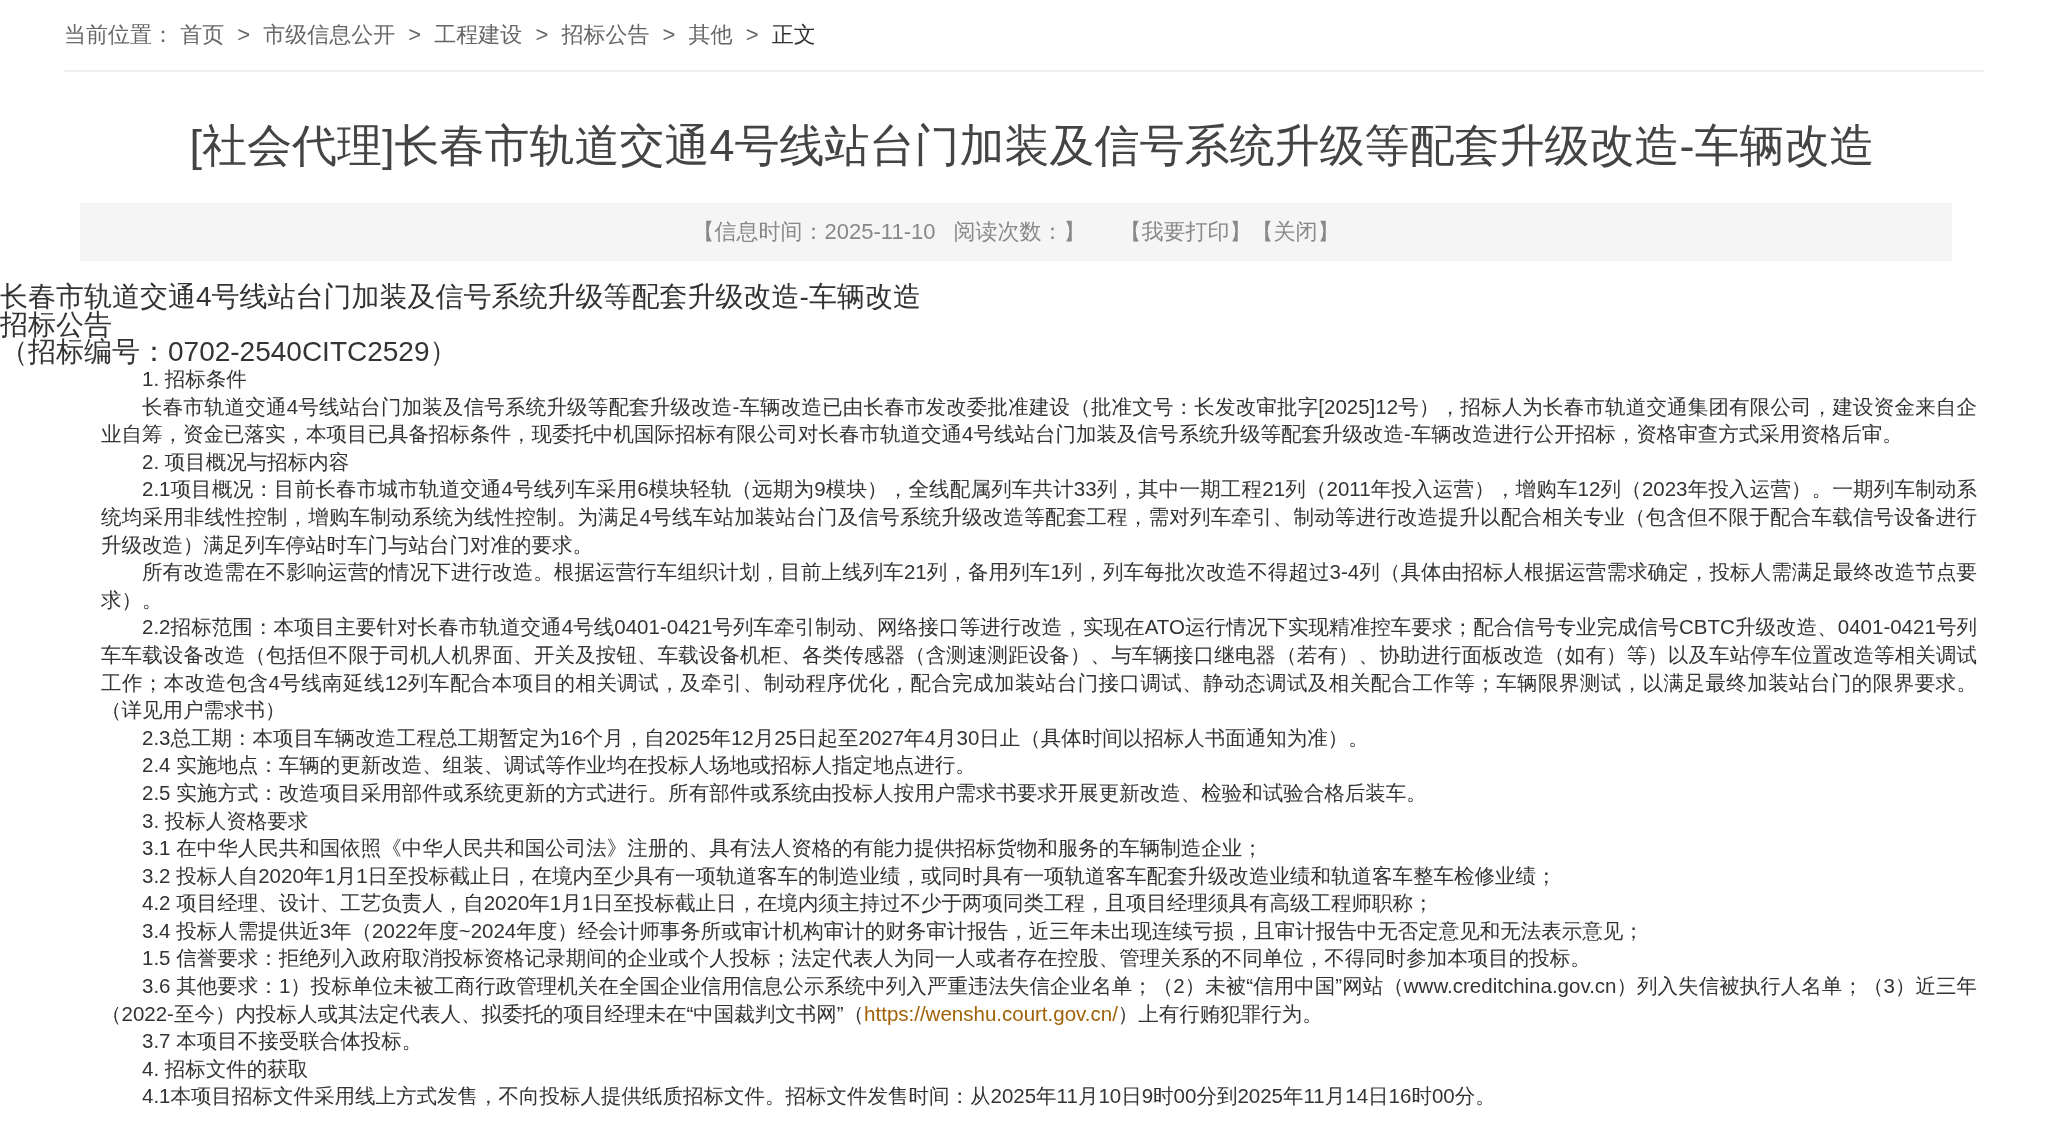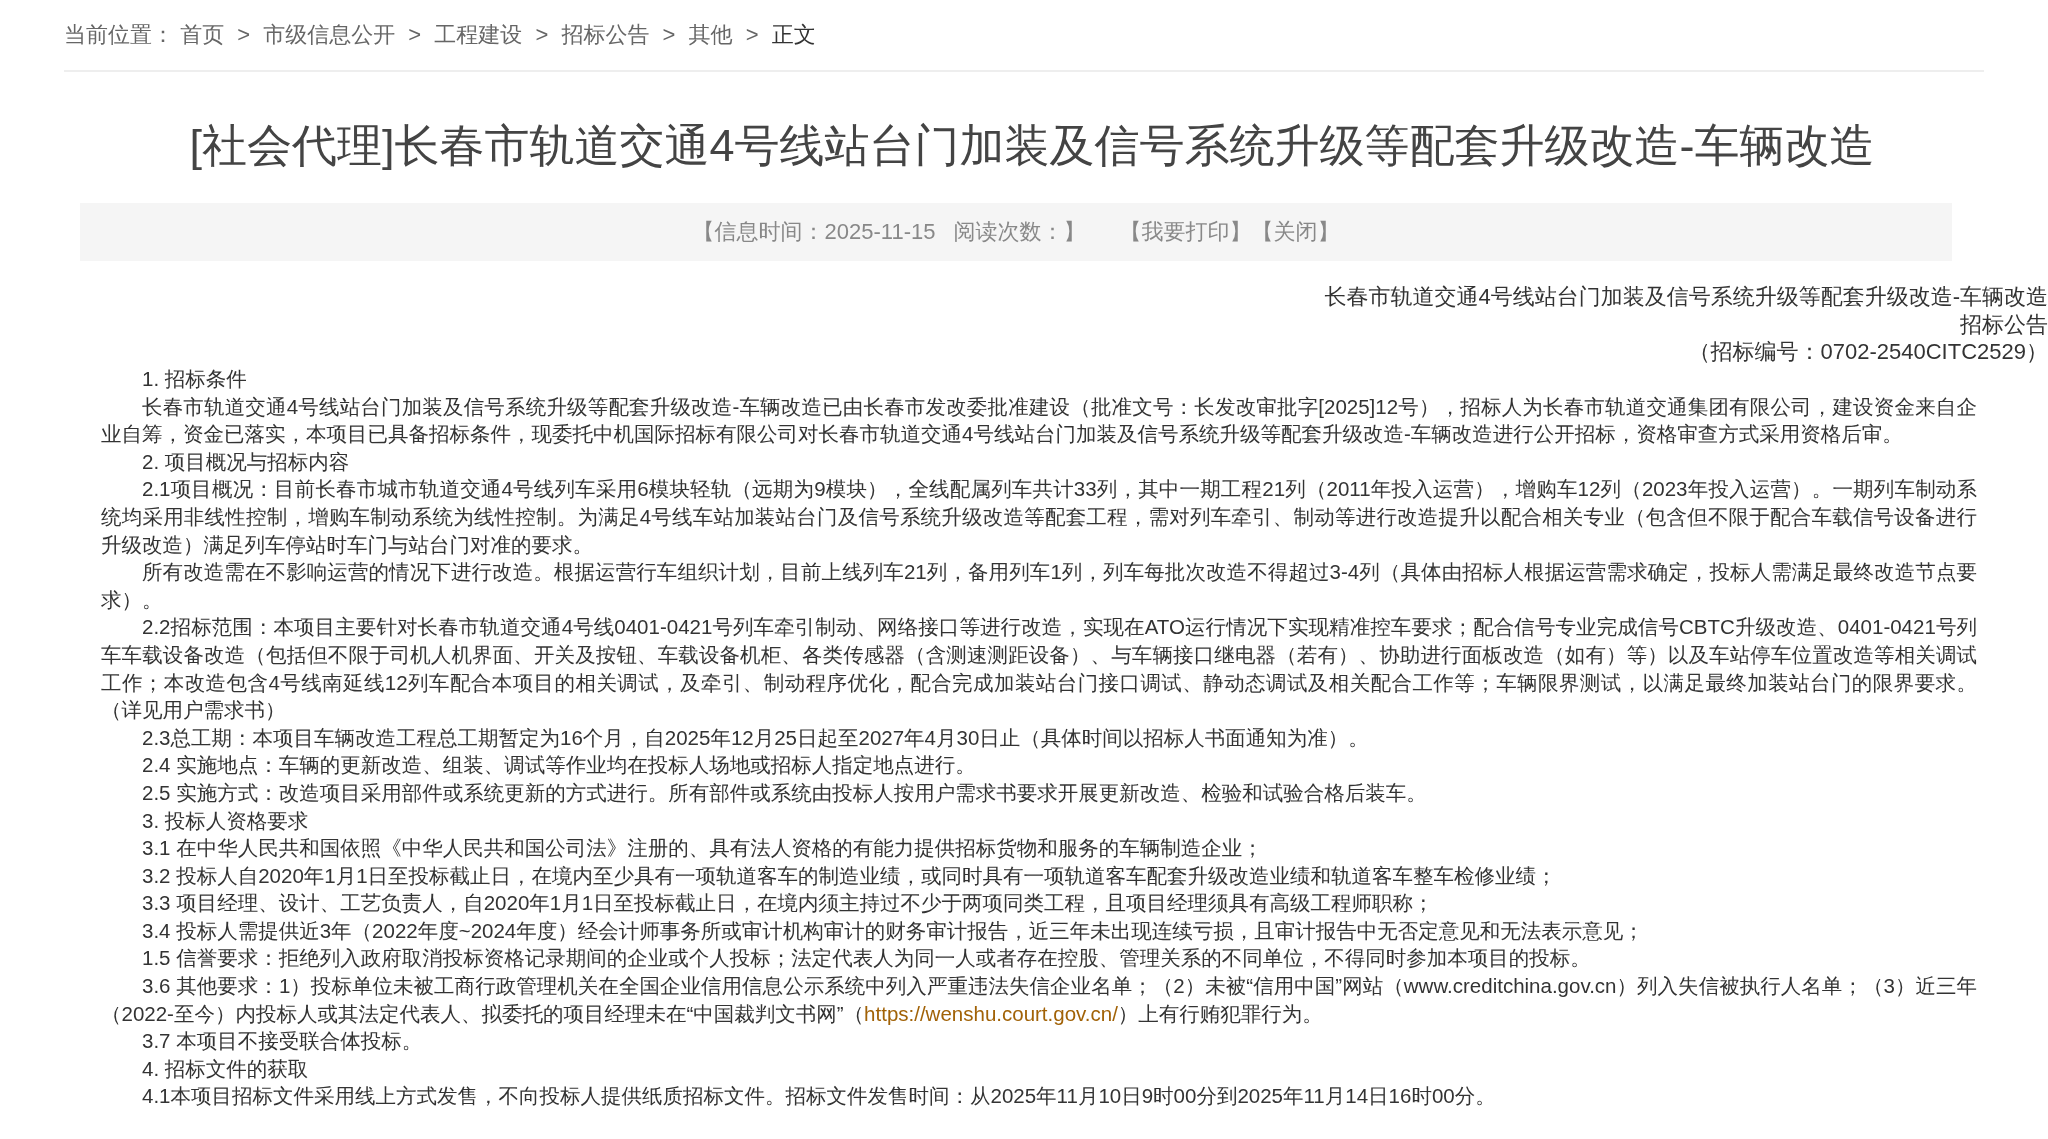--- a/index.html
+++ b/index.html
@@ -67,22 +67,22 @@
   .meta-bar .gap { display: inline-block; width: 18px; }
   .meta-bar .gap-lg { display: inline-block; width: 34px; }
   .meta-bar .action { cursor: pointer; color: #888888; }
 
   
   .doc-head {
     position: absolute;
     left: 0;
     width: 2048px;
     top: 283px;
-    text-align: right;
-    font-size: 22px;
+    text-align: left;
+    font-size: 28px;
     line-height: 27.5px;
     color: #333333;
   }
   .doc-head div { white-space: nowrap; }
 
   
   .doc-body {
     position: absolute;
     left: 80px;
     top: 365px;
@@ -114,21 +114,21 @@
     <span class="sep">&gt;</span>
     <span class="crumb">其他</span>
     <span class="sep">&gt;</span>
     <span class="crumb current">正文</span>
   </nav>
   <div class="divider"></div>
 
   <h1 class="title" style="margin:8px;font-weight:normal;">[社会代理]长春市轨道交通4号线站台门加装及信号系统升级等配套升级改造-车辆改造</h1>
 
   <div class="meta-bar">
-    <span>【信息时间：2025-11-15</span><span class="gap"></span><span>阅读次数：】</span><span class="gap-lg"></span><span class="action">【我要打印】</span><span class="action">【关闭】</span>
+    <span>【信息时间：2025-11-10</span><span class="gap"></span><span>阅读次数：】</span><span class="gap-lg"></span><span class="action">【我要打印】</span><span class="action">【关闭】</span>
   </div>
 
   <div class="doc-head">
     <div>长春市轨道交通4号线站台门加装及信号系统升级等配套升级改造-车辆改造</div>
     <div>招标公告</div>
     <div>（招标编号：0702-2540CITC2529）</div>
   </div>
 
   <div class="doc-body">
     <p class="nl">1.   招标条件</p>
@@ -136,21 +136,21 @@
     <p class="nl">2.   项目概况与招标内容</p>
     <p>2.1项目概况：目前长春市城市轨道交通4号线列车采用6模块轻轨（远期为9模块），全线配属列车共计33列，其中一期工程21列（2011年投入运营），增购车12列（2023年投入运营）。一期列车制动系统均采用非线性控制，增购车制动系统为线性控制。为满足4号线车站加装站台门及信号系统升级改造等配套工程，需对列车牵引、制动等进行改造提升以配合相关专业（包含但不限于配合车载信号设备进行升级改造）满足列车停站时车门与站台门对准的要求。</p>
     <p>所有改造需在不影响运营的情况下进行改造。根据运营行车组织计划，目前上线列车21列，备用列车1列，列车每批次改造不得超过3-4列（具体由招标人根据运营需求确定，投标人需满足最终改造节点要求）。</p>
     <p>2.2招标范围：本项目主要针对长春市轨道交通4号线0401-0421号列车牵引制动、网络接口等进行改造，实现在ATO运行情况下实现精准控车要求；配合信号专业完成信号CBTC升级改造、0401-0421号列车车载设备改造（包括但不限于司机人机界面、开关及按钮、车载设备机柜、各类传感器（含测速测距设备）、与车辆接口继电器（若有）、协助进行面板改造（如有）等）以及车站停车位置改造等相关调试工作；本改造包含4号线南延线12列车配合本项目的相关调试，及牵引、制动程序优化，配合完成加装站台门接口调试、静动态调试及相关配合工作等；车辆限界测试，以满足最终加装站台门的限界要求。（详见用户需求书）</p>
     <p>2.3总工期：本项目车辆改造工程总工期暂定为16个月，自2025年12月25日起至2027年4月30日止（具体时间以招标人书面通知为准）。</p>
     <p>2.4 实施地点：车辆的更新改造、组装、调试等作业均在投标人场地或招标人指定地点进行。</p>
     <p>2.5 实施方式：改造项目采用部件或系统更新的方式进行。所有部件或系统由投标人按用户需求书要求开展更新改造、检验和试验合格后装车。</p>
     <p class="nl">3.  投标人资格要求</p>
     <p>3.1 在中华人民共和国依照《中华人民共和国公司法》注册的、具有法人资格的有能力提供招标货物和服务的车辆制造企业；</p>
     <p>3.2 投标人自2020年1月1日至投标截止日，在境内至少具有一项轨道客车的制造业绩，或同时具有一项轨道客车配套升级改造业绩和轨道客车整车检修业绩；</p>
-    <p>3.3 项目经理、设计、工艺负责人，自2020年1月1日至投标截止日，在境内须主持过不少于两项同类工程，且项目经理须具有高级工程师职称；</p>
+    <p>4.2 项目经理、设计、工艺负责人，自2020年1月1日至投标截止日，在境内须主持过不少于两项同类工程，且项目经理须具有高级工程师职称；</p>
     <p>3.4 投标人需提供近3年（2022年度~2024年度）经会计师事务所或审计机构审计的财务审计报告，近三年未出现连续亏损，且审计报告中无否定意见和无法表示意见；</p>
     <p>1.5 信誉要求：拒绝列入政府取消投标资格记录期间的企业或个人投标；法定代表人为同一人或者存在控股、管理关系的不同单位，不得同时参加本项目的投标。</p>
     <p><span>3.6 其他要求：1）投标单位未被工商行政管理机关在全国企业信用信息公示系统中列入严重违法失信企业名单；（2）未被“信用中国”网站（www.creditchina.gov.cn）列入失信被执行人名单；（3）近三年（2022-至今）内投标人或其法定代表人、拟委托的项目经理未在“中国裁判文书网”（</span><a class="link">https://wenshu.court.gov.cn/</a><span>）上有行贿犯罪行为。</span></p>
     <p>3.7 本项目不接受联合体投标。</p>
     <p class="nl">4.  招标文件的获取</p>
     <p>4.1本项目招标文件采用线上方式发售，不向投标人提供纸质招标文件。招标文件发售时间：从2025年11月10日9时00分到2025年11月14日16时00分。</p>
   </div>
 
 </div>
 

